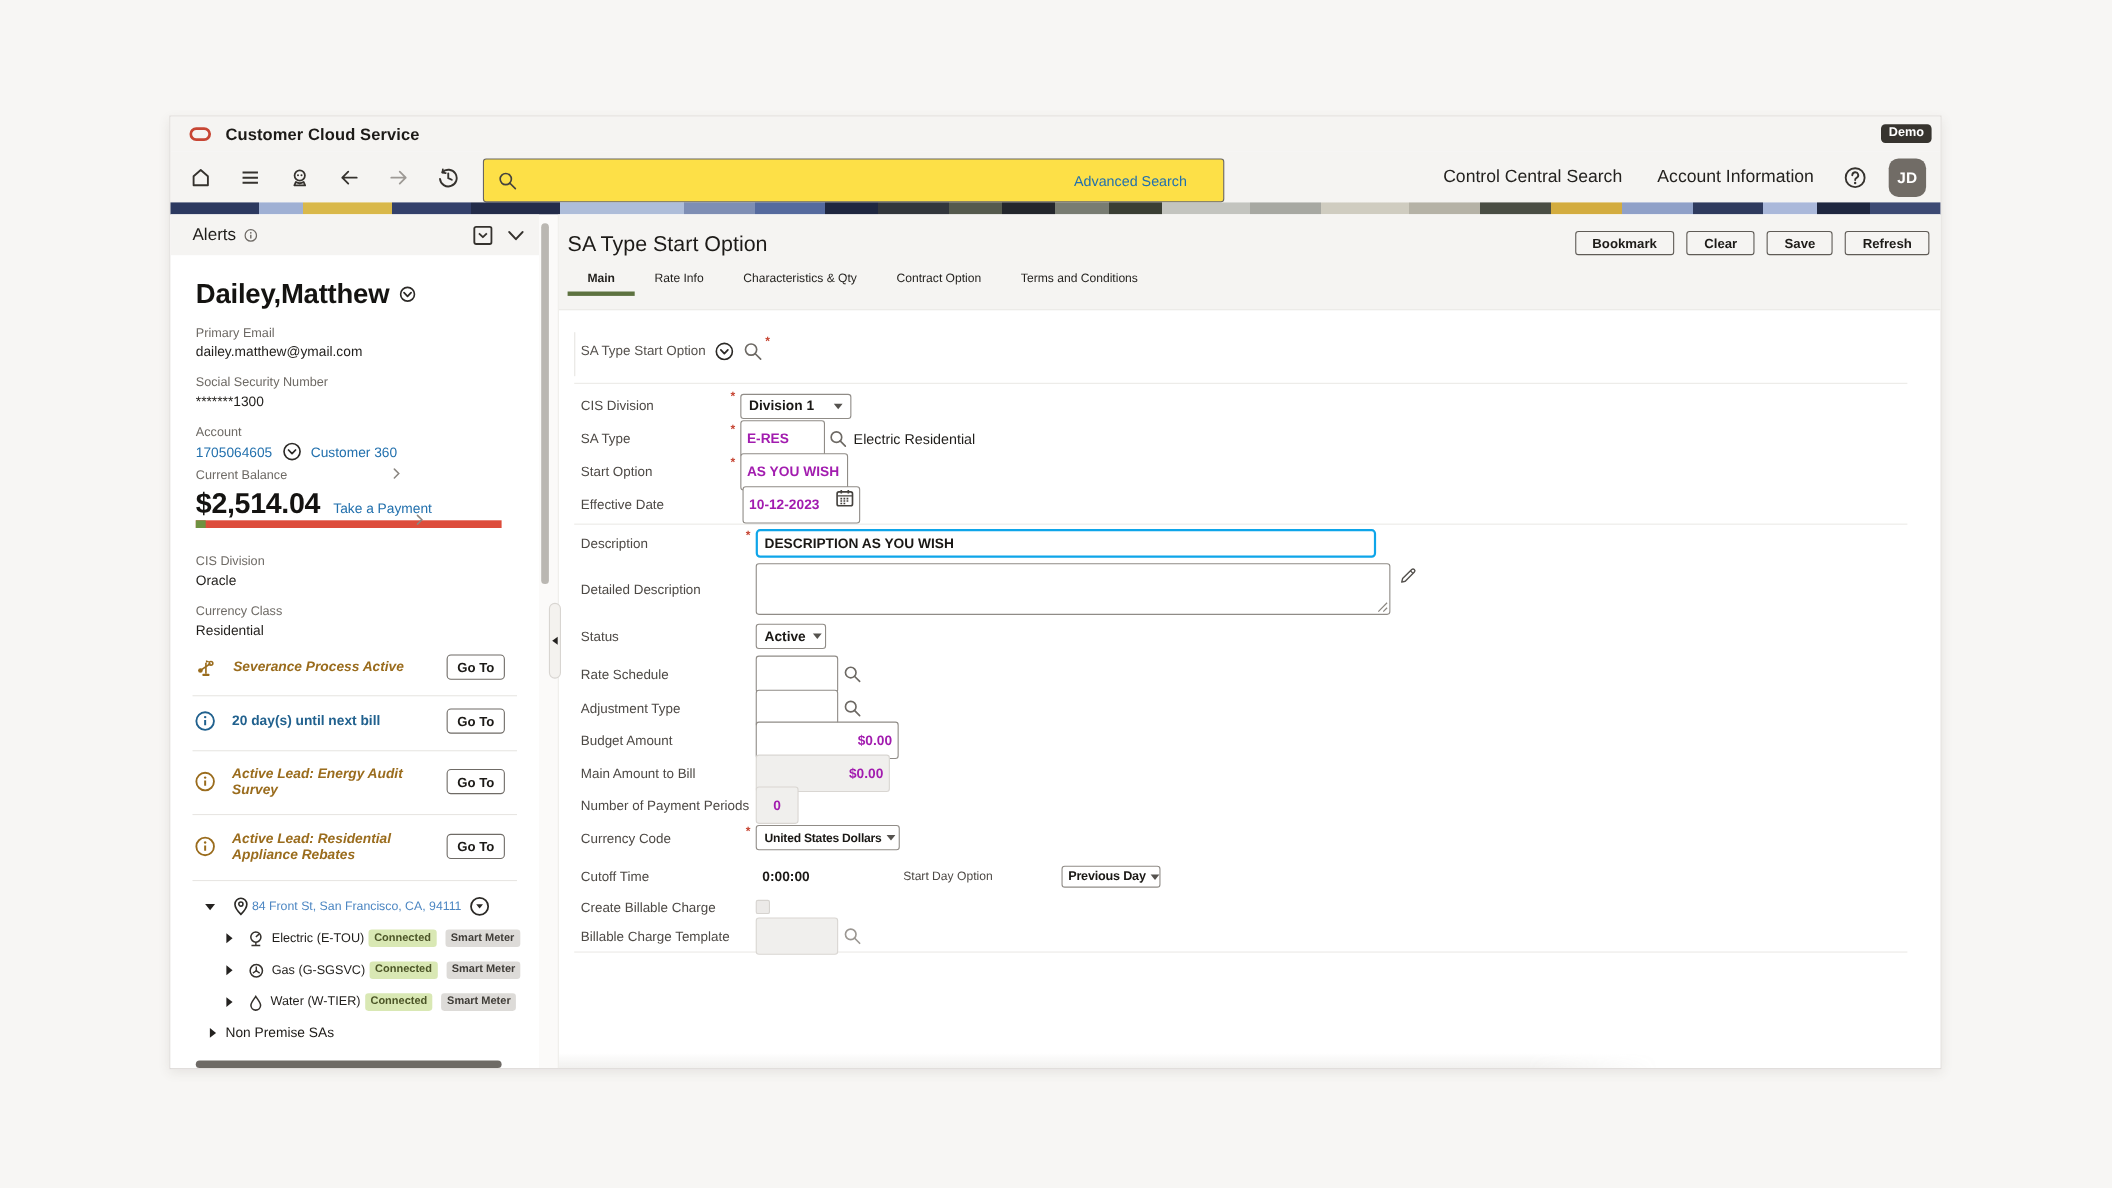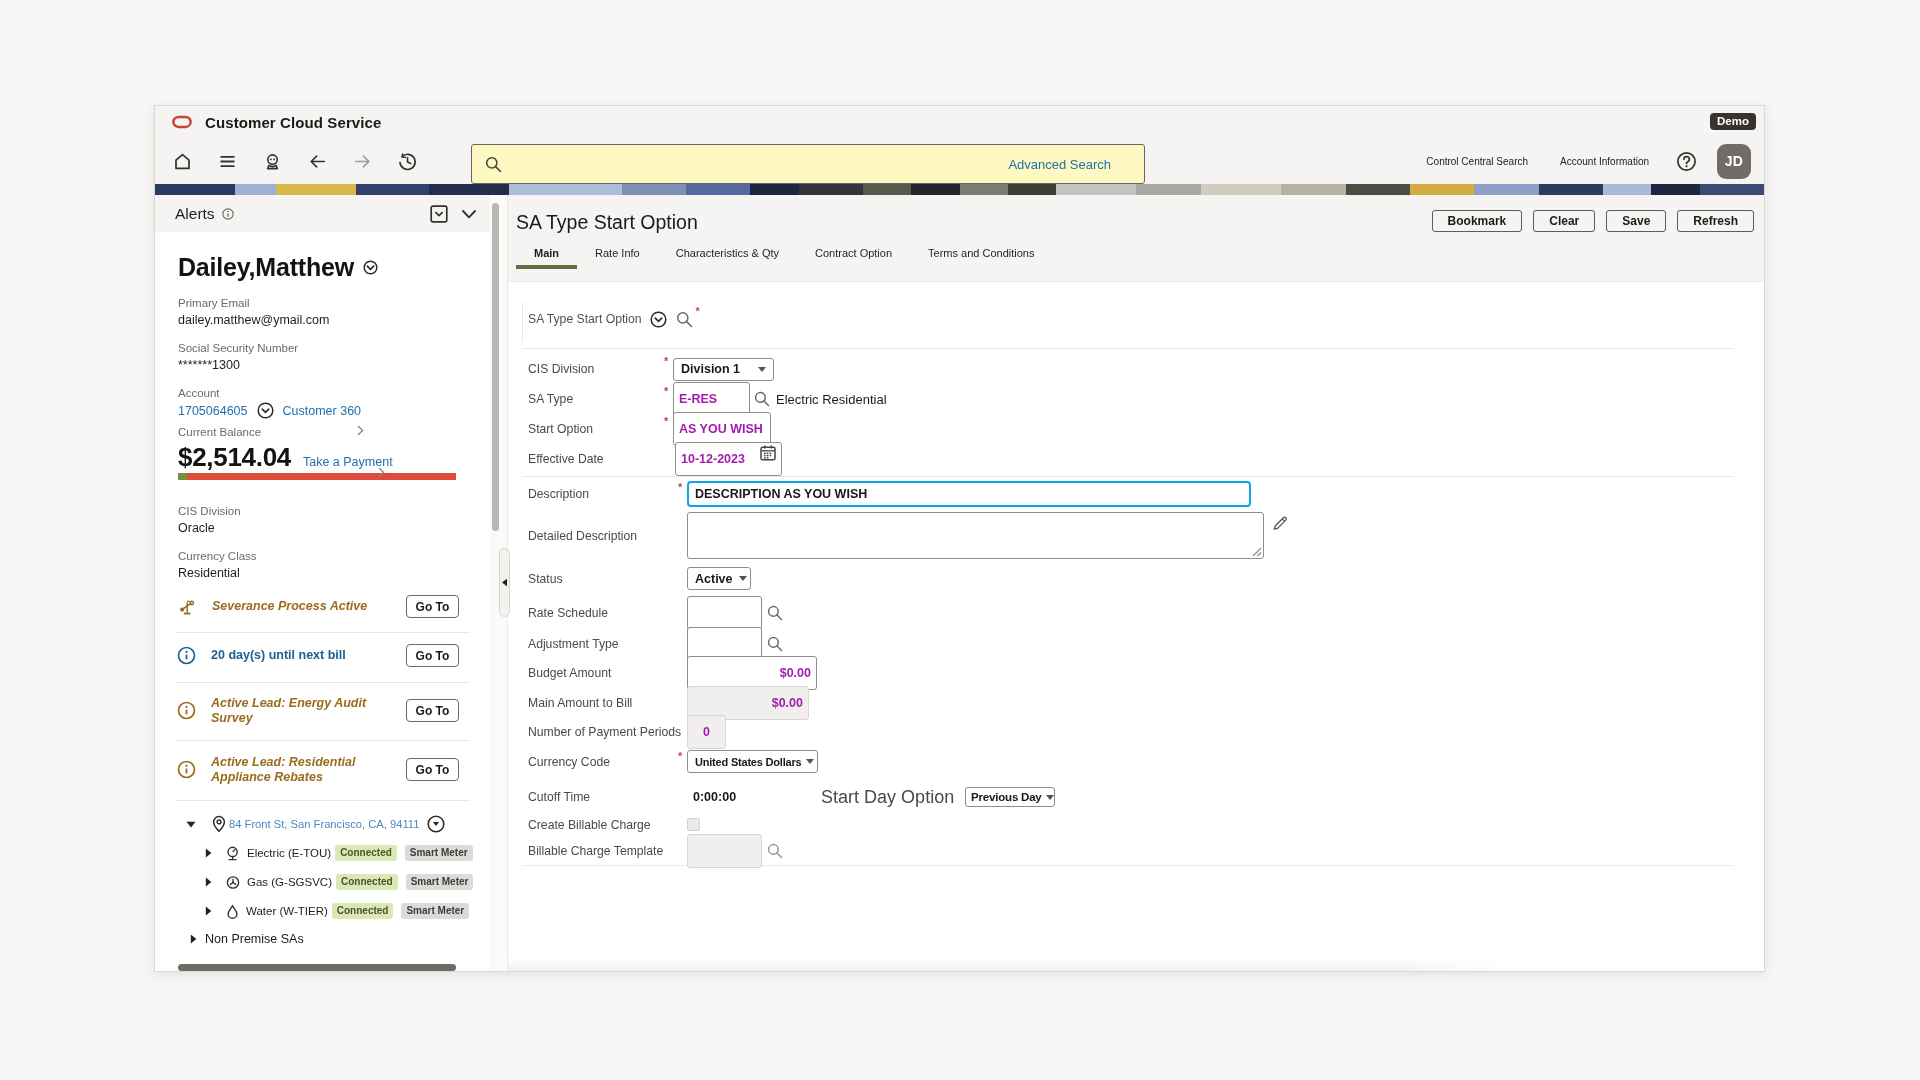--- a/index.html
+++ b/index.html
@@ -6,24 +6,24 @@
 html,body { width:1920px; height:1080px; }
 body { background:#f7f6f4; font-family:"Liberation Sans",sans-serif; color:#161513; overflow:hidden; position:relative; }
 svg { display:block; }
 .window { position:absolute; left:154px; top:105px; width:1611px; height:867px; background:#fff; border:1px solid #dbd8d4; box-shadow:0 3px 10px rgba(80,70,60,.10); }
 .appbar { position:absolute; left:0; top:0; right:0; height:32px; background:#f5f4f2; display:flex; align-items:center; padding-left:17px; }
 .appbar-title { margin-left:12px; font-size:15px; font-weight:700; color:#1c1a17; letter-spacing:.1px; }
 .demo-badge { position:absolute; right:8px; top:7px; background:#37342f; color:#fff; font-size:11.5px; font-weight:700; padding:2px 7px 3px; border-radius:4px; }
 .toolbar { position:absolute; left:0; top:32px; right:0; height:46px; background:#f5f4f2; }
 .tool-icons { position:absolute; left:18px; top:0; height:46px; display:flex; align-items:center; gap:26px; }
 .tool-icons .ticon { width:19px; height:19px; display:flex; align-items:center; justify-content:center; }
-.searchbox { position:absolute; left:284px; top:6px; width:674px; height:40px; background:#fef9c3; border:1px solid #6a6661; border-radius:3px; display:flex; align-items:center; padding:0 13px;margin-left:32px; }
+.searchbox { position:absolute; left:284px; top:6px; width:674px; height:40px; background:#fde047; border:1px solid #6a6661; border-radius:3px; display:flex; align-items:center; padding:0 13px; }
 .adv-link { margin-left:auto; font-size:13px; padding-right:20px; }
 .topnav { position:absolute; right:0; top:0; height:46px; display:flex; align-items:center; padding-right:13px; }
-.topnav-item { font-size:10px; color:#24221f; }
+.topnav-item { font-size:16px; color:#24221f; }
 .gap30 { margin-left:32px; } .gap26 { margin-left:27px; } .gap19 { margin-left:20px; }
 .jd-chip { width:34px; height:35px; background:#716c66; border-radius:9px; color:#fff; font-size:14px; font-weight:700; display:flex; align-items:center; justify-content:center; letter-spacing:.3px; }
 .banner { position:absolute; left:0; top:78px; right:0; height:11px;
  background:linear-gradient(90deg,#2c3960 0%,#2c3960 5%,#9fb0d4 5%,#9fb0d4 7.5%,#d9b84a 7.5%,#d9b84a 12.5%,#33406b 12.5%,#33406b 17%,#232c4a 17%,#232c4a 22%,#aebdd9 22%,#aebdd9 29%,#7e8eb4 29%,#7e8eb4 33%,#556a9e 33%,#556a9e 37%,#1f2740 37%,#1f2740 40%,#32363c 40%,#32363c 44%,#555a4e 44%,#555a4e 47%,#23262c 47%,#23262c 50%,#787c72 50%,#787c72 53%,#3a3e34 53%,#3a3e34 56%,#c3c4bf 56%,#c3c4bf 61%,#a7a8a2 61%,#a7a8a2 65%,#cfccc0 65%,#cfccc0 70%,#b5b2a6 70%,#b5b2a6 74%,#4a4e44 74%,#4a4e44 78%,#d3ac3f 78%,#d3ac3f 82%,#8fa0c8 82%,#8fa0c8 86%,#2e3a5e 86%,#2e3a5e 90%,#aab8da 90%,#aab8da 93%,#1f2740 93%,#1f2740 96%,#3c4a74 96%,#3c4a74 100%); }
 .wbody { position:absolute; left:0; top:89px; right:0; bottom:0; display:flex; }
 .sidebar { width:335px; position:relative; background:#fff; flex-shrink:0; }
 .alerts-header { height:37px; background:#f5f4f2; display:flex; align-items:center; padding:0 13px 0 20px; }
 .alerts-title { font-size:15.5px; color:#1f1d1a; }
 .ah-icons { margin-left:auto; display:flex; align-items:center; gap:13px; }
 .scard { padding:0 23px; position:relative; }
@@ -90,21 +90,21 @@
 .dis { background:#f0efed; border:1px solid #d9d6d2; }
 .num-r { text-align:right; }
 .num-c { text-align:center; }
 .desc-inp { width:564px; height:26px; border:2px solid #0ea5e9; border-radius:4px; font-size:12.5px; font-weight:600; color:#1a1815; padding:0 6px; font-family:inherit; outline:none; }
 .ta-wrap { position:relative; width:577px; height:47px; }
 .ta { width:577px; height:47px; border:1px solid #908c87; border-radius:3px; background:#fff; resize:none; font-family:inherit; }
 .grip { position:absolute; right:2px; bottom:2px; }
 .pencil { margin-left:8px; align-self:flex-start; margin-top:2px; }
 .cb { width:13px; height:13px; background:#eceae8; border:1px solid #d6d3cf; border-radius:2px; }
 .cutoff-val { font-size:12.5px; font-weight:600; color:#1a1815; margin-left:6px; }
-.sdo-label { font-size:18px; color:#4d4945; margin-left:85px; width:144px; }
+.sdo-label { font-size:11px; color:#4d4945; margin-left:85px; width:144px; }
 .bottom-fade { position:absolute; left:0; bottom:0; width:1000px; height:14px; background:linear-gradient(180deg, rgba(255,255,255,0) 0%, rgba(130,120,108,.11) 100%); -webkit-mask-image:linear-gradient(90deg,#000 88%,transparent 100%); }
 </style>
 </head>
 <body>
 
 <div class="window">
 <div class="appbar">
 <svg width="21" height="14" viewBox="0 0 21 14" fill="none">
         <rect x="1.4" y="1.9" width="17.2" height="10" rx="5" stroke="#c74634" stroke-width="2.5"></rect>
       </svg>

